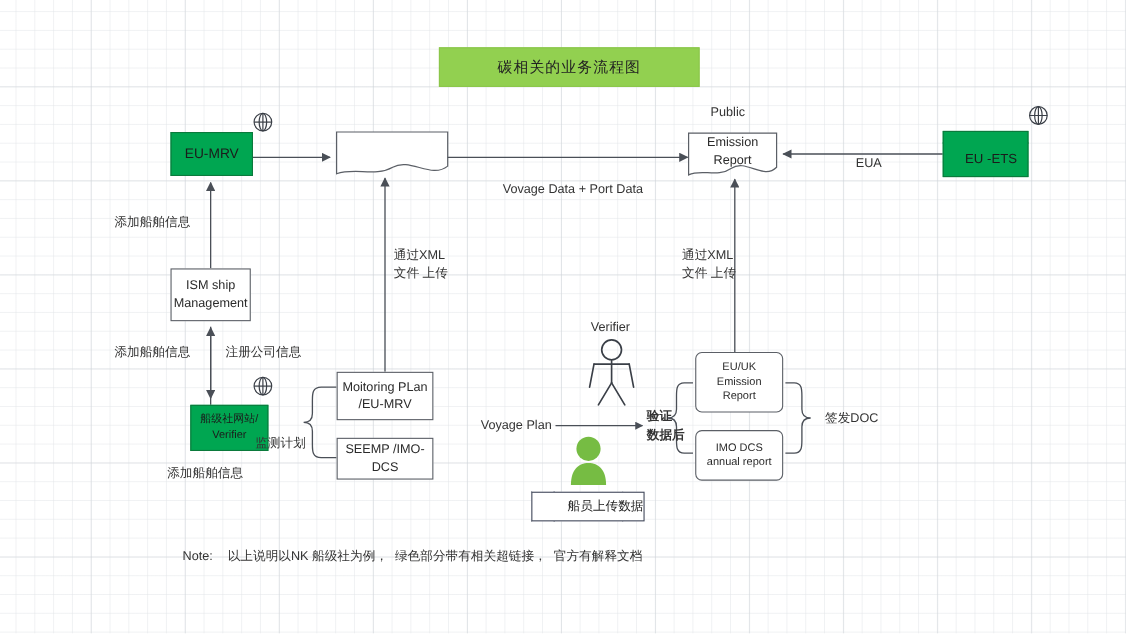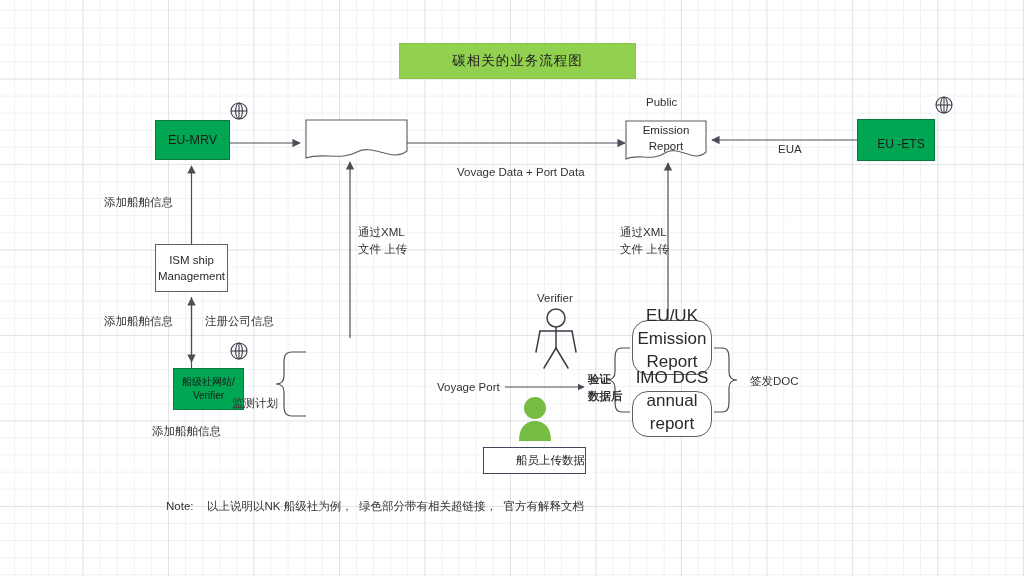--- a/index.html
+++ b/index.html
@@ -47,22 +47,22 @@
   .whitebox{
     background:#ffffff;border:1.1px solid #5b5f66;
     color:#2a2a2a;font-size:11.5px;line-height:1.4;
   }
   #node-ism{left:155px;top:244px;width:73px;height:48px;}
   #node-moitoring{left:306px;top:338px;width:88px;height:44px;}
   #node-seemp{left:306px;top:398px;width:88px;height:38px;}
 
   
   .roundbox{
-    background:#ffffff;border:1.1px solid #5b5f66;border-radius:16px;
-    color:#2a2a2a;font-size:17px;line-height:1.35;align-items:flex-end;
+    background:#ffffff;border:1.1px solid #5b5f66;border-radius:6px;
+    color:#2a2a2a;font-size:10px;line-height:1.35;
   }
   #node-euuk{left:632px;top:320px;width:80px;height:55px;}
   #node-imodcs{left:632px;top:391px;width:80px;height:46px;}
 
   
   #node-crew-upload{
     left:483px;top:447px;width:103px;height:27px;
     background:#ffffff;border:1.1px solid #41485a;
     font-size:11.5px;color:#222;justify-content:flex-start;padding-left:22px;
   }
@@ -182,21 +182,29 @@
 
   <div class="node" id="node-emission-report" style="left:626px;top:119px;width:80px;height:38px;">
     <span style="white-space:pre-line;font-size:11.5px;color:#2a2a2a;line-height:1.4">Emission
 Report</span>
   </div>
 
   <div class="node greenbox" id="node-eu-ets">
     <span style="padding-left:10px;padding-top:10px">EU -ETS</span>
   </div>
 
-
+  <div class="node whitebox" id="node-moitoring">
+    <span style="white-space:pre-line">Moitoring PLan
+/EU-MRV</span>
+  </div>
+
+  <div class="node whitebox" id="node-seemp">
+    <span style="white-space:pre-line">SEEMP /IMO-
+DCS</span>
+  </div>
 
   <div class="node roundbox" id="node-euuk">
     <span style="white-space:pre-line">EU/UK
 Emission
 Report</span>
   </div>
 
   <div class="node" id="node-crew-upload">
     <span style="margin-left:10px">船员上传数据</span>
   </div>
@@ -215,21 +223,21 @@
   <div class="lbl" style="left:104px;top:314px;">添加船舶信息</div>
   <div class="lbl" style="left:205px;top:314px;">注册公司信息</div>
   <div class="lbl" style="left:152px;top:424px;">添加船舶信息</div>
 
   <div class="lbl" style="left:358px;top:224px;line-height:1.5;">通过XML
 文件 上传</div>
   <div class="lbl" style="left:620px;top:224px;line-height:1.5;">通过XML
 文件 上传</div>
 
   <div class="lbl" style="left:232px;top:380px;margin-top:16px;">监测计划</div>
-  <div class="lbl" style="left:437px;top:380px;">Voyage Port</div>
+  <div class="lbl" style="left:437px;top:380px;">Voyage Plan</div>
   <div class="lbl" style="left:537px;top:291px;">Verifier</div>
   <div class="lbl" style="left:588px;top:371px;line-height:1.5;font-weight:bold;">验证
 数据后</div>
   <div class="lbl" style="left:750px;top:374px;">签发DOC</div>
 
   <div class="lbl" style="left:166px;top:499px;">Note:</div>
   <div class="lbl" style="left:207px;top:499px;">以上说明以NK 船级社为例，  绿色部分带有相关超链接，  官方有解释文档</div>
 
 </div>
 

